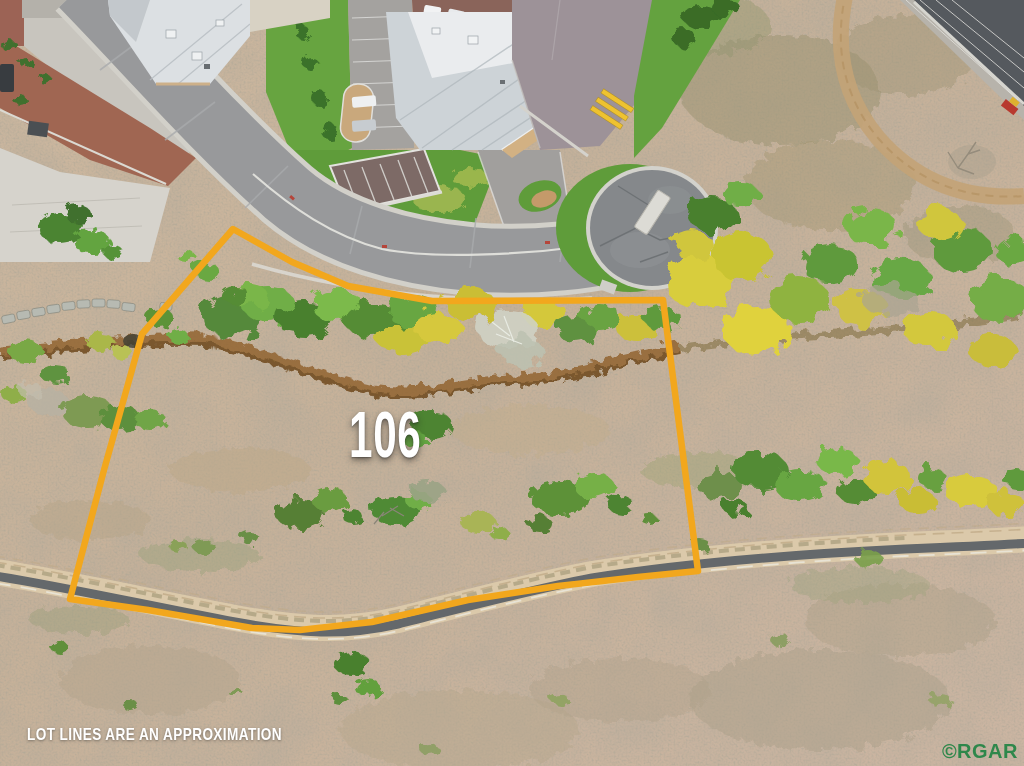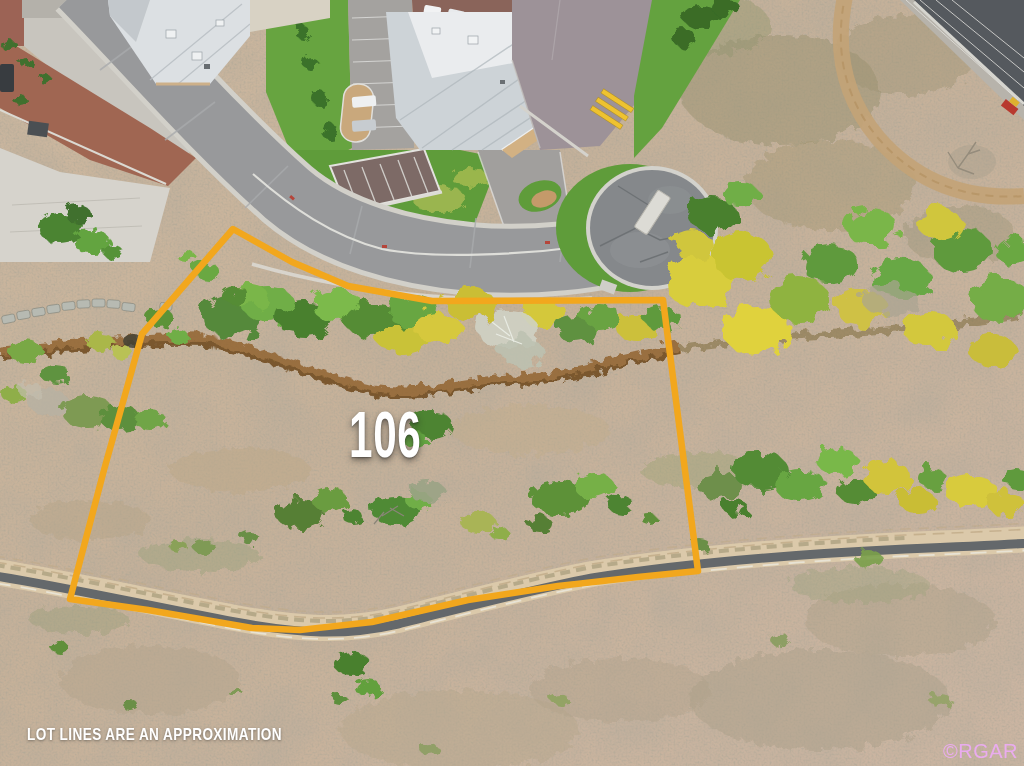--- a/index.html
+++ b/index.html
@@ -7,22 +7,22 @@
          font-family:"Liberation Sans",sans-serif;}
   .stage svg{position:absolute;left:0;top:0;}
   .lot-number{position:absolute;left:349px;top:403px;color:#fff;font-weight:bold;
     font-size:64px;line-height:64px;letter-spacing:1px;transform:scaleX(.66);
     transform-origin:left top;
     text-shadow:0 3px 8px rgba(35,35,35,.55),0 1px 2px rgba(35,35,35,.45);}
   .disclaimer{position:absolute;left:27px;top:725px;color:#fff;font-weight:bold;
     font-size:17px;line-height:19px;letter-spacing:.5px;transform:scaleX(.80);
     transform-origin:left top;white-space:nowrap;
     text-shadow:0 1px 3px rgba(40,40,40,.5);}
-  .watermark{position:absolute;right:6px;top:740px;color:#f0abfc;opacity:.85;
-    font-weight:400;font-size:20px;letter-spacing:.5px;}
+  .watermark{position:absolute;right:6px;top:740px;color:#15803d;opacity:.85;
+    font-weight:700;font-size:20px;letter-spacing:.5px;}
 </style>
 </head>
 <body>
 
 <div class="stage">
 <svg width="1024" height="766" viewBox="0 0 1024 766">
   <defs>
     <linearGradient id="ground" x1="0" y1="0" x2="1" y2="1">
       <stop offset="0" stop-color="#cdb8a0"></stop>
       <stop offset=".45" stop-color="#c6b199"></stop>

